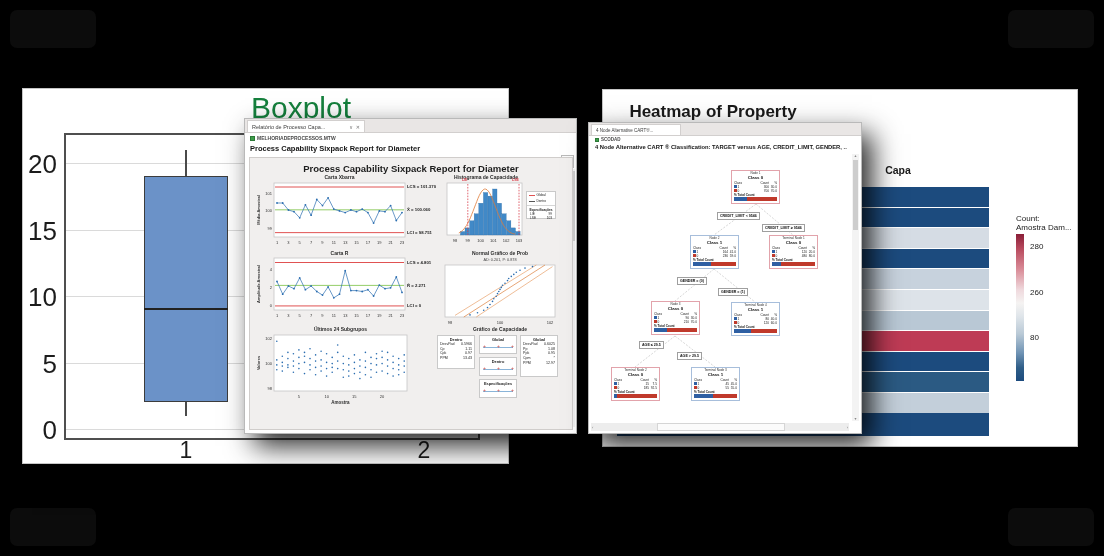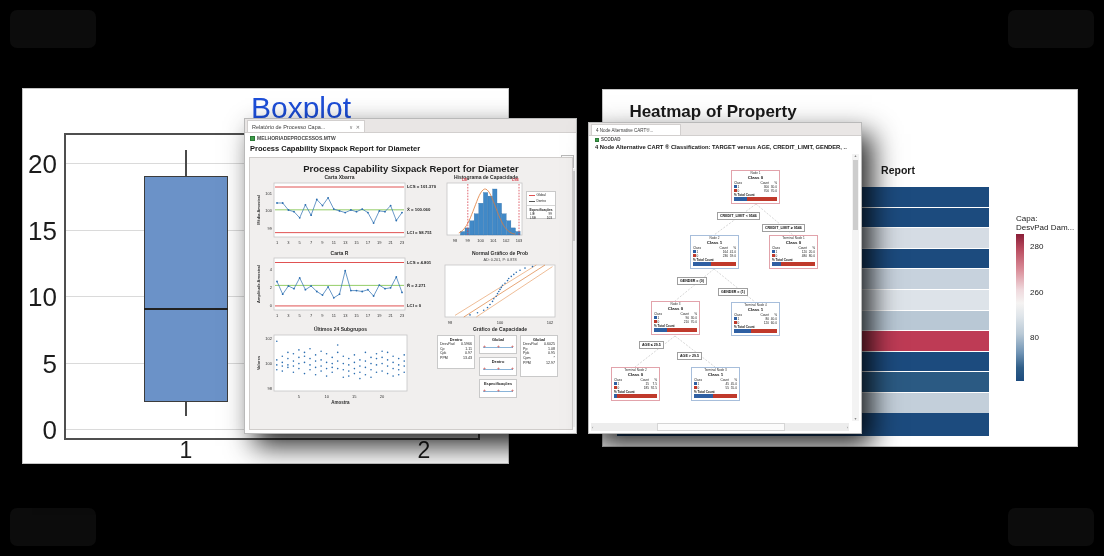--- a/index.html
+++ b/index.html
@@ -45,21 +45,21 @@
 </head>
 <body>
 
 <div id="stage">
   <div class="corner" style="left:10px;top:10px;"></div>
   <div class="corner" style="left:10px;top:508px;"></div>
   <div class="corner" style="left:1008px;top:10px;"></div>
   <div class="corner" style="left:1008px;top:508px;"></div>
 
   <section id="win-boxplot" class="win" style="left:22px;top:88px;width:485px;height:374px;z-index:1;">
-    <div class="abs ctr" style="left:128px;top:2px;width:300px;font-size:30px;color:#1d4ed8;">Boxplot</div>
+    <div class="abs ctr" style="left:128px;top:2px;width:300px;font-size:30px;color:#15803d;">Boxplot</div>
     <div id="bp-frame" class="abs" style="left:41px;top:44px;width:412px;height:303px;border:2px solid #4f4f4f;">
         <div class="gridline" style="position: absolute; top: 294px;"></div>
         <div class="gridline" style="position: absolute; top: 227.5px;"></div>
         <div class="gridline" style="position: absolute; top: 161px;"></div>
         <div class="gridline" style="position: absolute; top: 94.5px;"></div>
         <div class="gridline" style="position: absolute; top: 28px;"></div>
       </div>
     <div id="bp-extra" class="abs" style="left:0;top:0;width:100%;height:100%;">
         <div style="position: absolute; left: 2px; top: 326px; width: 32px; text-align: right; font-size: 26px; color: rgb(28, 28, 28);">0</div>
         <div style="position: absolute; left: 2px; top: 259.5px; width: 32px; text-align: right; font-size: 26px; color: rgb(28, 28, 28);">5</div>
@@ -70,36 +70,36 @@
         <div style="position: absolute; left: 162px; top: 313.4px; width: 2px; height: 13.3px; background: rgb(74, 74, 74);"></div>
         <div style="position: absolute; left: 121px; top: 87.3px; width: 84px; height: 226.1px; background: rgb(107, 146, 200); border: 1.5px solid rgb(60, 60, 60); box-sizing: border-box;"></div>
         <div style="position: absolute; left: 121px; top: 219.3px; width: 84px; height: 2px; background: rgb(34, 34, 34);"></div>
         <div style="position: absolute; left: 143px; top: 348px; width: 40px; text-align: center; font-size: 23px; color: rgb(28, 28, 28);">1</div>
         <div style="position: absolute; left: 381px; top: 348px; width: 40px; text-align: center; font-size: 23px; color: rgb(28, 28, 28);">2</div>
       </div>
   </section>
 
   <section id="win-heatmap" class="win" style="left:602px;top:89px;width:474px;height:356px;z-index:2;">
     <div class="abs ctr" style="left:5px;top:12px;width:210px;font-size:17px;font-weight:600;color:#1a1a1a;">Heatmap of Property Damage</div>
-    <div class="abs ctr" style="left:265px;top:74px;width:60px;font-size:10.5px;font-weight:bold;color:#1a1a1a;">Report</div>
+    <div class="abs ctr" style="left:265px;top:74px;width:60px;font-size:10.5px;font-weight:bold;color:#1a1a1a;">Capa</div>
     <div id="hm-cells" class="abs" style="left:258px;top:97px;width:128px;">
         <div style="position: relative; width: 128px; height: 19.6px; background: rgb(28, 75, 126); border-bottom: 1px solid rgb(255, 255, 255);"></div>
         <div style="position: relative; width: 128px; height: 19.6px; background: rgb(28, 75, 126); border-bottom: 1px solid rgb(255, 255, 255);"></div>
         <div style="position: relative; width: 128px; height: 19.6px; background: rgb(213, 220, 228); border-bottom: 1px solid rgb(255, 255, 255);"></div>
         <div style="position: relative; width: 128px; height: 19.6px; background: rgb(28, 75, 126); border-bottom: 1px solid rgb(255, 255, 255);"></div>
         <div style="position: relative; width: 128px; height: 19.6px; background: rgb(199, 210, 221); border-bottom: 1px solid rgb(255, 255, 255);"></div>
         <div style="position: relative; width: 128px; height: 19.6px; background: rgb(221, 227, 233); border-bottom: 1px solid rgb(255, 255, 255);"></div>
         <div style="position: relative; width: 128px; height: 19.6px; background: rgb(185, 200, 213); border-bottom: 1px solid rgb(255, 255, 255);"></div>
         <div style="position: relative; width: 128px; height: 19.6px; background: rgb(190, 59, 85); border-bottom: 1px solid rgb(255, 255, 255);"></div>
         <div style="position: relative; width: 128px; height: 19.6px; background: rgb(28, 75, 126); border-bottom: 1px solid rgb(255, 255, 255);"></div>
         <div style="position: relative; width: 128px; height: 19.6px; background: rgb(43, 90, 131); border-bottom: 1px solid rgb(255, 255, 255);"></div>
         <div style="position: relative; width: 128px; height: 19.6px; background: rgb(195, 207, 218); border-bottom: 1px solid rgb(255, 255, 255);"></div>
       </div>
-    <div class="abs" style="left:413px;top:124px;font-size:8px;color:#222;">Capa:</div>
-    <div class="abs" style="left:413px;top:133px;font-size:8px;color:#222;">DesvPad Dam...</div>
+    <div class="abs" style="left:413px;top:124px;font-size:8px;color:#222;">Count:</div>
+    <div class="abs" style="left:413px;top:133px;font-size:8px;color:#222;">Amostra Dam...</div>
     <div class="abs" style="left:413px;top:144px;width:8px;height:147px;
          background:linear-gradient(180deg,#8a1e38 0%,#b84a5e 10%,#d98b97 24%,#efd9dd 38%,#f5f3f2 47%,#dfe5ea 56%,#b9c9d6 68%,#6f93b4 81%,#2f5e88 91%,#1c4b7e 100%);"></div>
     <div id="hm-ticks" class="abs" style="left:0;top:0;width:100%;height:100%;">
         <div style="position: absolute; left: 427px; top: 152px; font-size: 8px; color: rgb(34, 34, 34);">280</div>
         <div style="position: absolute; left: 427px; top: 198px; font-size: 8px; color: rgb(34, 34, 34);">260</div>
         <div style="position: absolute; left: 427px; top: 243px; font-size: 8px; color: rgb(34, 34, 34);">80</div>
       </div>
   <div style="position: absolute; left: 14px; top: 323px; width: 372px; height: 23px; background: rgb(28, 75, 126);"></div>
     </section>
 

